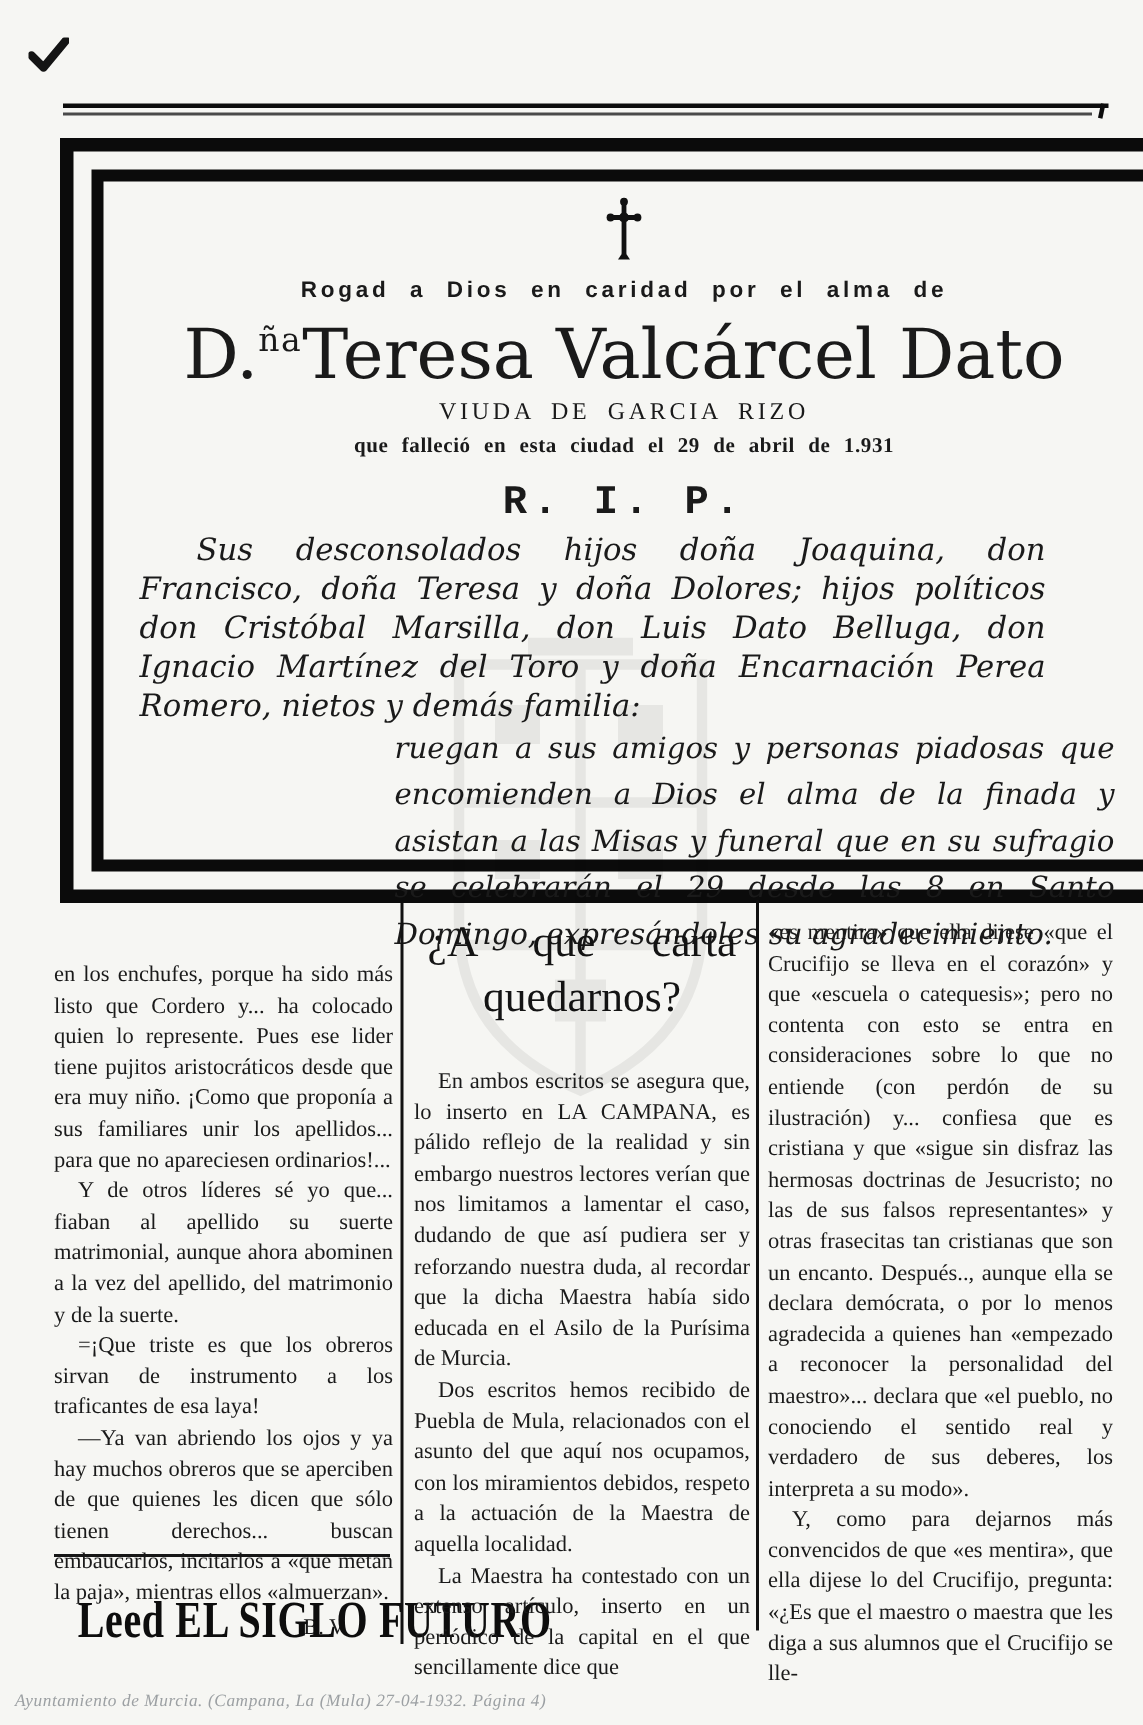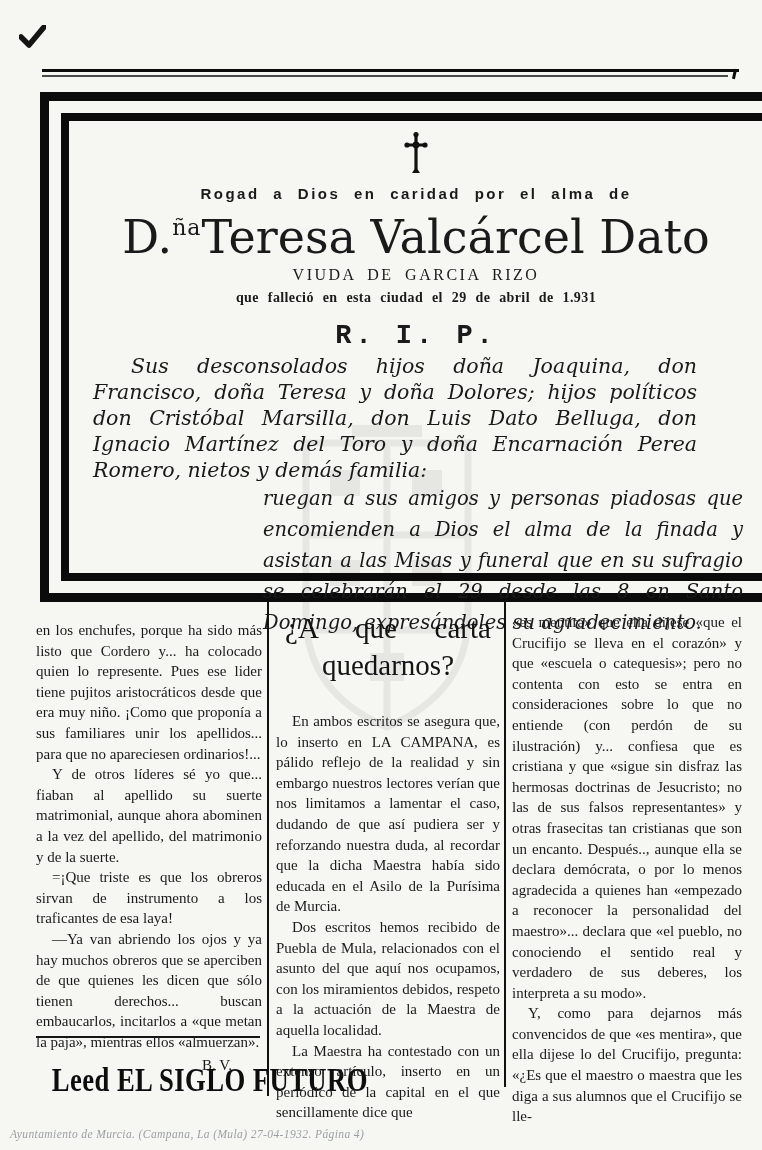--- a/index.html
+++ b/index.html
@@ -39,21 +39,21 @@
             font-size:27px;letter-spacing:4px;}
   .script{font-family:"DejaVu Serif",serif;font-style:italic;text-align:justify;}
   .obit-family{position:absolute;left:44px;top:252px;width:604px;font-size:20.5px;
                line-height:26px;text-indent:38px;}
   .obit-request{position:absolute;left:176px;top:382px;width:480px;font-size:19.5px;line-height:31px;margin-left:38px;}
 
   
   .col{position:absolute;font-size:15px;line-height:20.6px;text-align:justify;}
   .col p{margin:0;text-indent:16px;}
   .col p.flush{text-indent:0;}
-  .col-left{left:36px;top:620px;width:226px;}
+  .col-left{left:36px;top:640px;width:226px;}
   .col-mid{left:276px;top:608px;width:224px;}
   .col-right{left:512px;top:612px;width:230px;}
   .divider{position:absolute;width:2px;background:#111;}
   .div1{left:267px;top:602px;height:494px;}
   .div2{left:504px;top:600px;height:487px;}
 
   .signature{text-align:right;padding-right:30px;margin-top:3px;font-size:15px;}
   .col-rule{position:absolute;left:36px;top:1036px;width:224px;height:2px;background:#161616;}
   .siglo-ad{position:absolute;left:36px;top:1062px;width:226px;text-align:center;
             font-family:"Liberation Serif",serif;font-weight:bold;font-size:31px;

